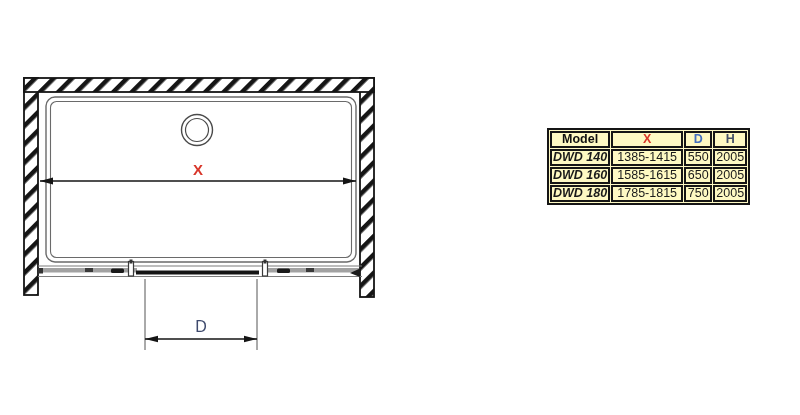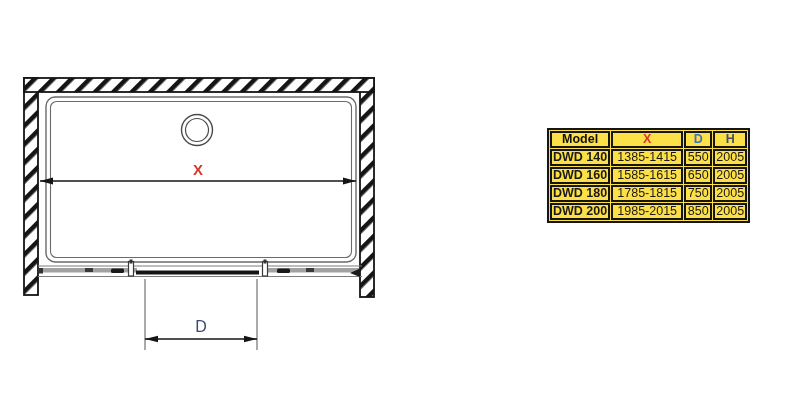--- a/index.html
+++ b/index.html
@@ -13,41 +13,41 @@
   }
   .stage { position: relative; width: 800px; height: 415px; background: #fff; }
 
   .drawing { position: absolute; left: 0; top: 0; }
 
   .spec-table-wrap { position: absolute; left: 547px; top: 128px; }
   table.spec {
     border-collapse: separate;
     border-spacing: 1.5px;
     border: 2px solid #151515;
-    background: #fde047;
+    background: #fef9c3;
     table-layout: fixed;
   }
   table.spec th, table.spec td {
     border: 2px solid #151515;
     padding: 0 1px;
     height: 13px;
     line-height: 13px;
     font-size: 12.5px;
     text-align: center;
     white-space: nowrap;
     color: #1a1a1a;
     overflow: hidden;
   }
   .col-model { width: 58px; }
   .col-x     { width: 72px; }
   .col-d     { width: 28px; }
   .col-h     { width: 34px; }
   th.hdr { font-size: 13.5px; font-weight: bold; }
   th.hdr-dim { font-weight: bold; }
-  td.model-cell { font-weight: bold; font-size: 12.5px; margin-top: 20px; }
+  td.model-cell { font-weight: bold; font-style: italic; font-size: 12.5px; margin-top: 20px; }
   svg text { font-family: "Liberation Sans", sans-serif; }
 </style>
 </head>
 <body>
 
 <div class="stage">
 
   <svg class="drawing" width="430" height="415" viewBox="0 0 430 415" xmlns="http://www.w3.org/2000/svg">
     <defs>
       <pattern id="hatch" width="13" height="13" patternUnits="userSpaceOnUse" patternTransform="rotate(-45)">
@@ -122,23 +122,17 @@
         <td>1585-1615</td>
         <td>650</td>
         <td>2005</td>
       </tr>
       <tr>
         <td class="model-cell">DWD 180</td>
         <td>1785-1815</td>
         <td>750</td>
         <td>2005</td>
       </tr>
-      <tr>
-        <td class="model-cell">DWD 200</td>
-        <td>1985-2015</td>
-        <td>850</td>
-        <td>2005</td>
-      </tr>
     </tbody>
       </table>
   </div>
 
 </div>
 
 </body></html>

